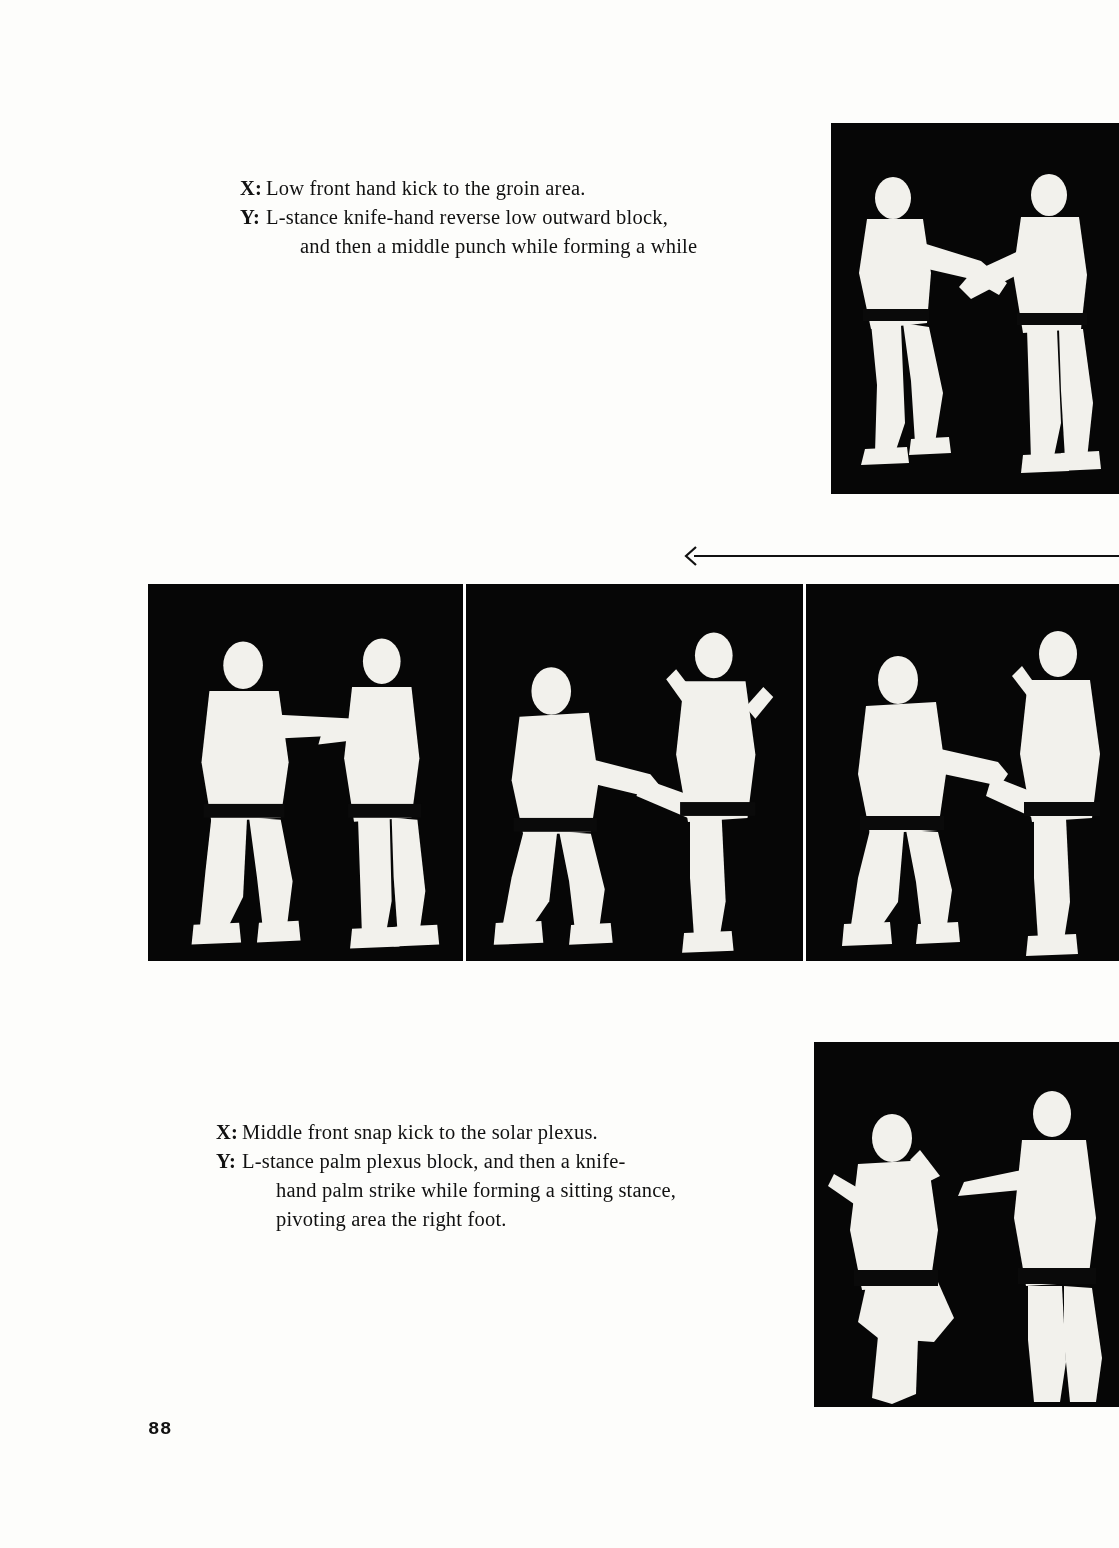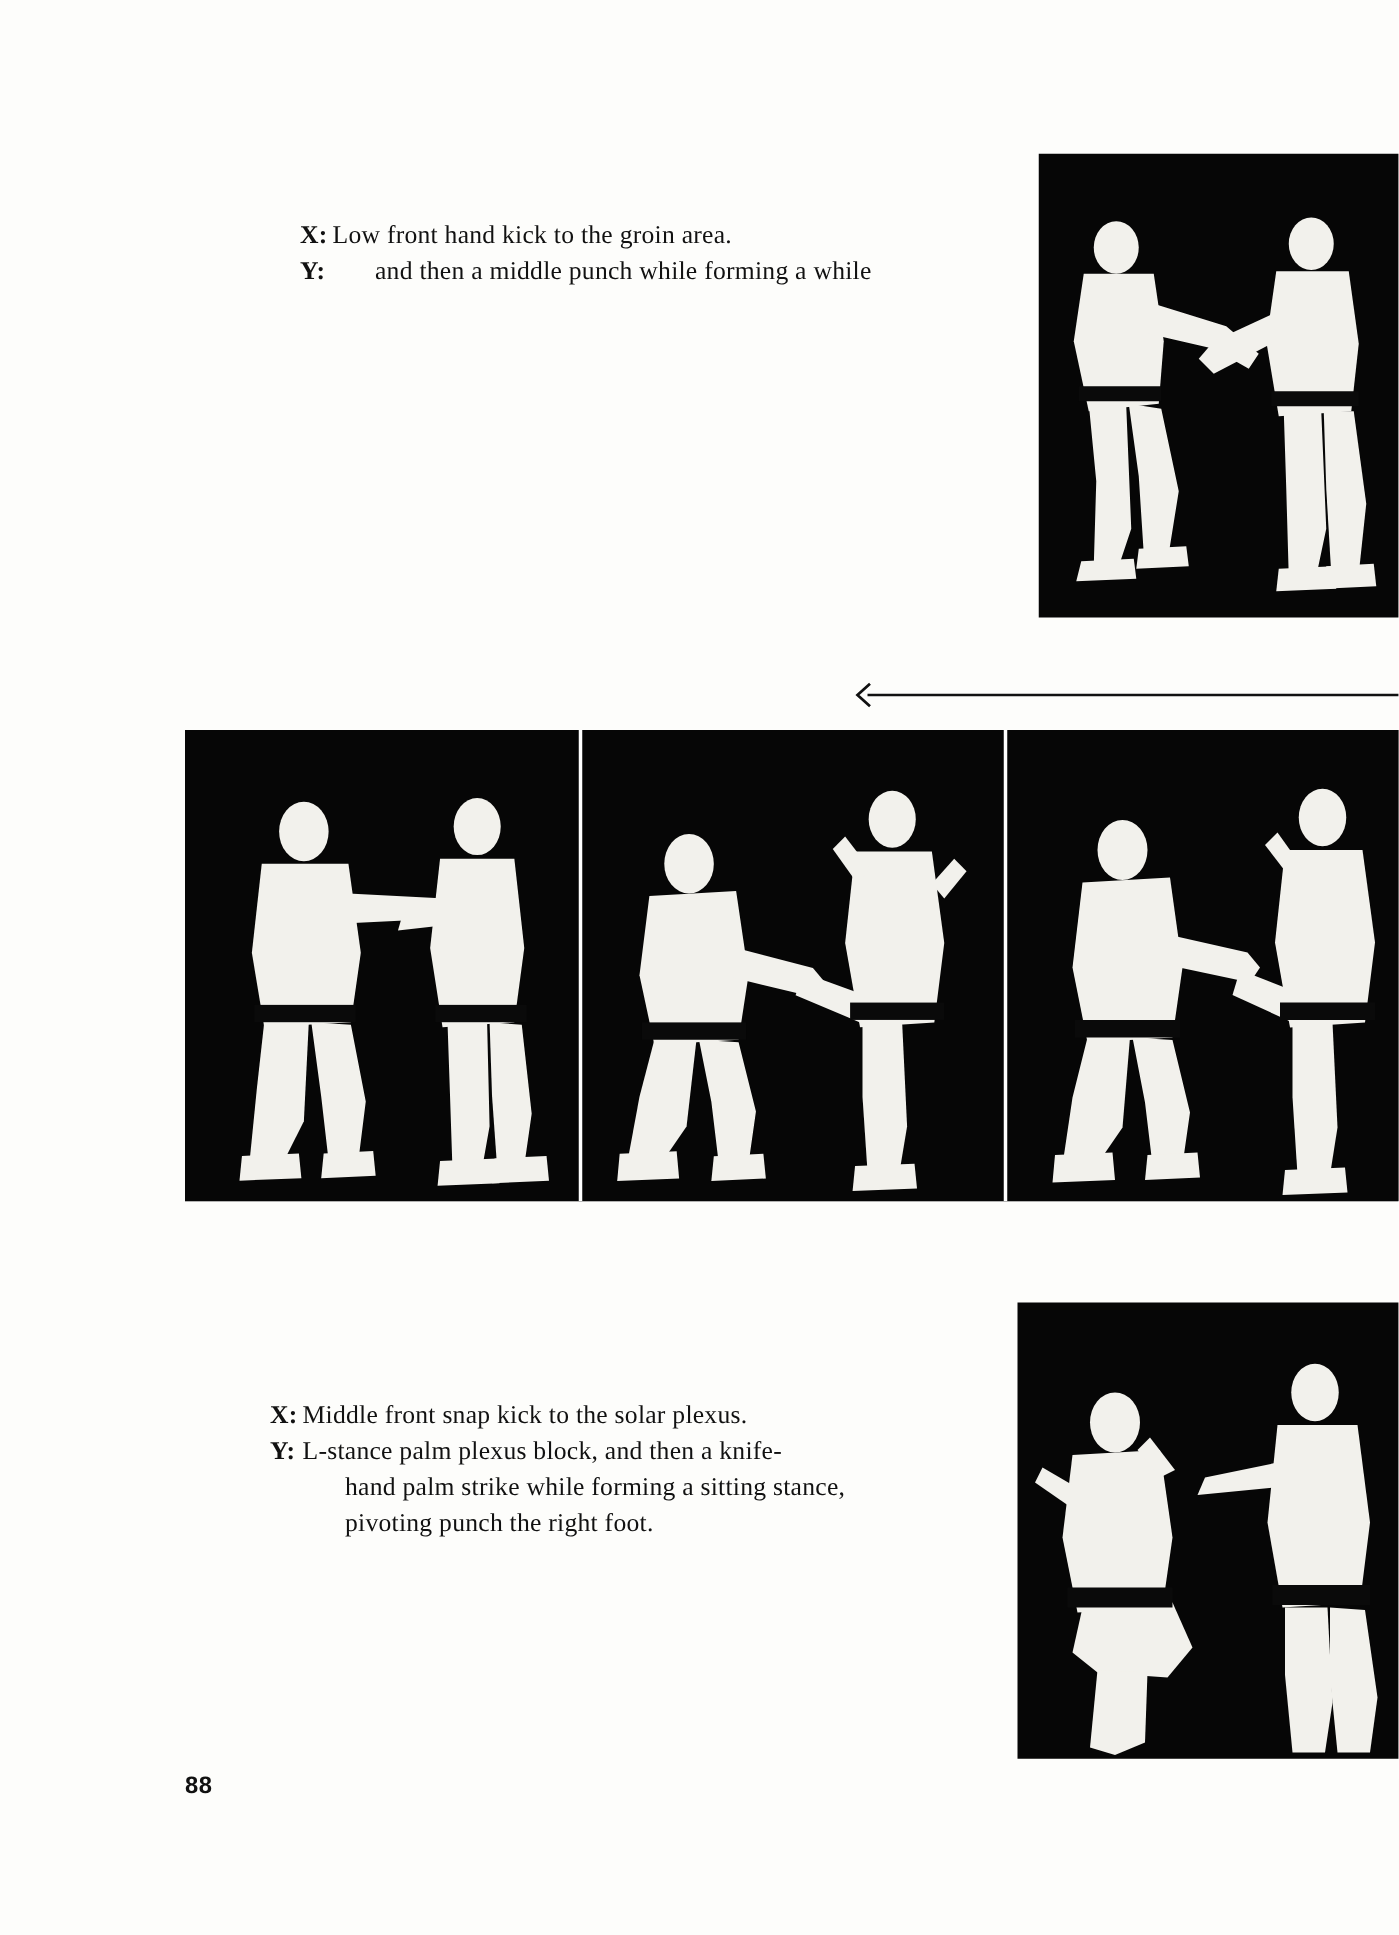--- a/index.html
+++ b/index.html
@@ -97,21 +97,21 @@
     top: 0;
     width: 22px;
     height: 22px;
   }
 
   
   #page-number {
     position: absolute;
     left: 148px;
     top: 1418px;
-    font-family: Liberation Sans, sans-serif;
+    font-family: Liberation Mono, monospace;
     font-weight: bold;
     font-size: 19px;
     letter-spacing: 0.5px;
     color: #111;
   }
 </style>
 </head>
 <body>
 
 <div class="page">
@@ -121,20 +121,21 @@
     <div class="entry">
       <div class="entry-key">X:</div>
       <div class="entry-text">
         <span>Low front hand kick to the groin area.</span>
       </div>
     </div>
 
     <div class="entry">
       <div class="entry-key">Y:</div>
       <div class="entry-text">
+        <span>L-stance knife-hand reverse low outward block,</span>
         <span class="cont">and then a middle punch while forming a while</span>
       </div>
     </div>
   </div>
 
   <div class="photo" id="photo-top">
     <svg class="figwrap" viewBox="0 0 288 371" preserveAspectRatio="none">
 
       <g fill="#f2f1ec">
         <ellipse cx="62" cy="75" rx="18" ry="21"></ellipse>
@@ -260,21 +261,21 @@
       <div class="entry-text">
         <span>Middle front snap kick to the solar plexus.</span>
       </div>
     </div>
 
     <div class="entry">
       <div class="entry-key">Y:</div>
       <div class="entry-text">
         <span>L-stance palm plexus block, and then a knife-</span>
         <span class="cont">hand palm strike while forming a sitting stance,</span>
-        <span class="cont">pivoting punch the right foot.</span>
+        <span class="cont">pivoting area the right foot.</span>
       </div>
     </div>
   </div>
 
   <div class="photo" id="photo-bottom">
     <svg class="figwrap" viewBox="0 0 305 365" preserveAspectRatio="none">
       <g fill="#f2f1ec">
         <ellipse cx="78" cy="96" rx="20" ry="24"></ellipse>
         <path d="M44 122 L114 118 L124 188 L116 244 L48 248 L36 188 Z"></path>
         <path d="M44 146 L20 132 L14 144 L40 162 Z"></path>

